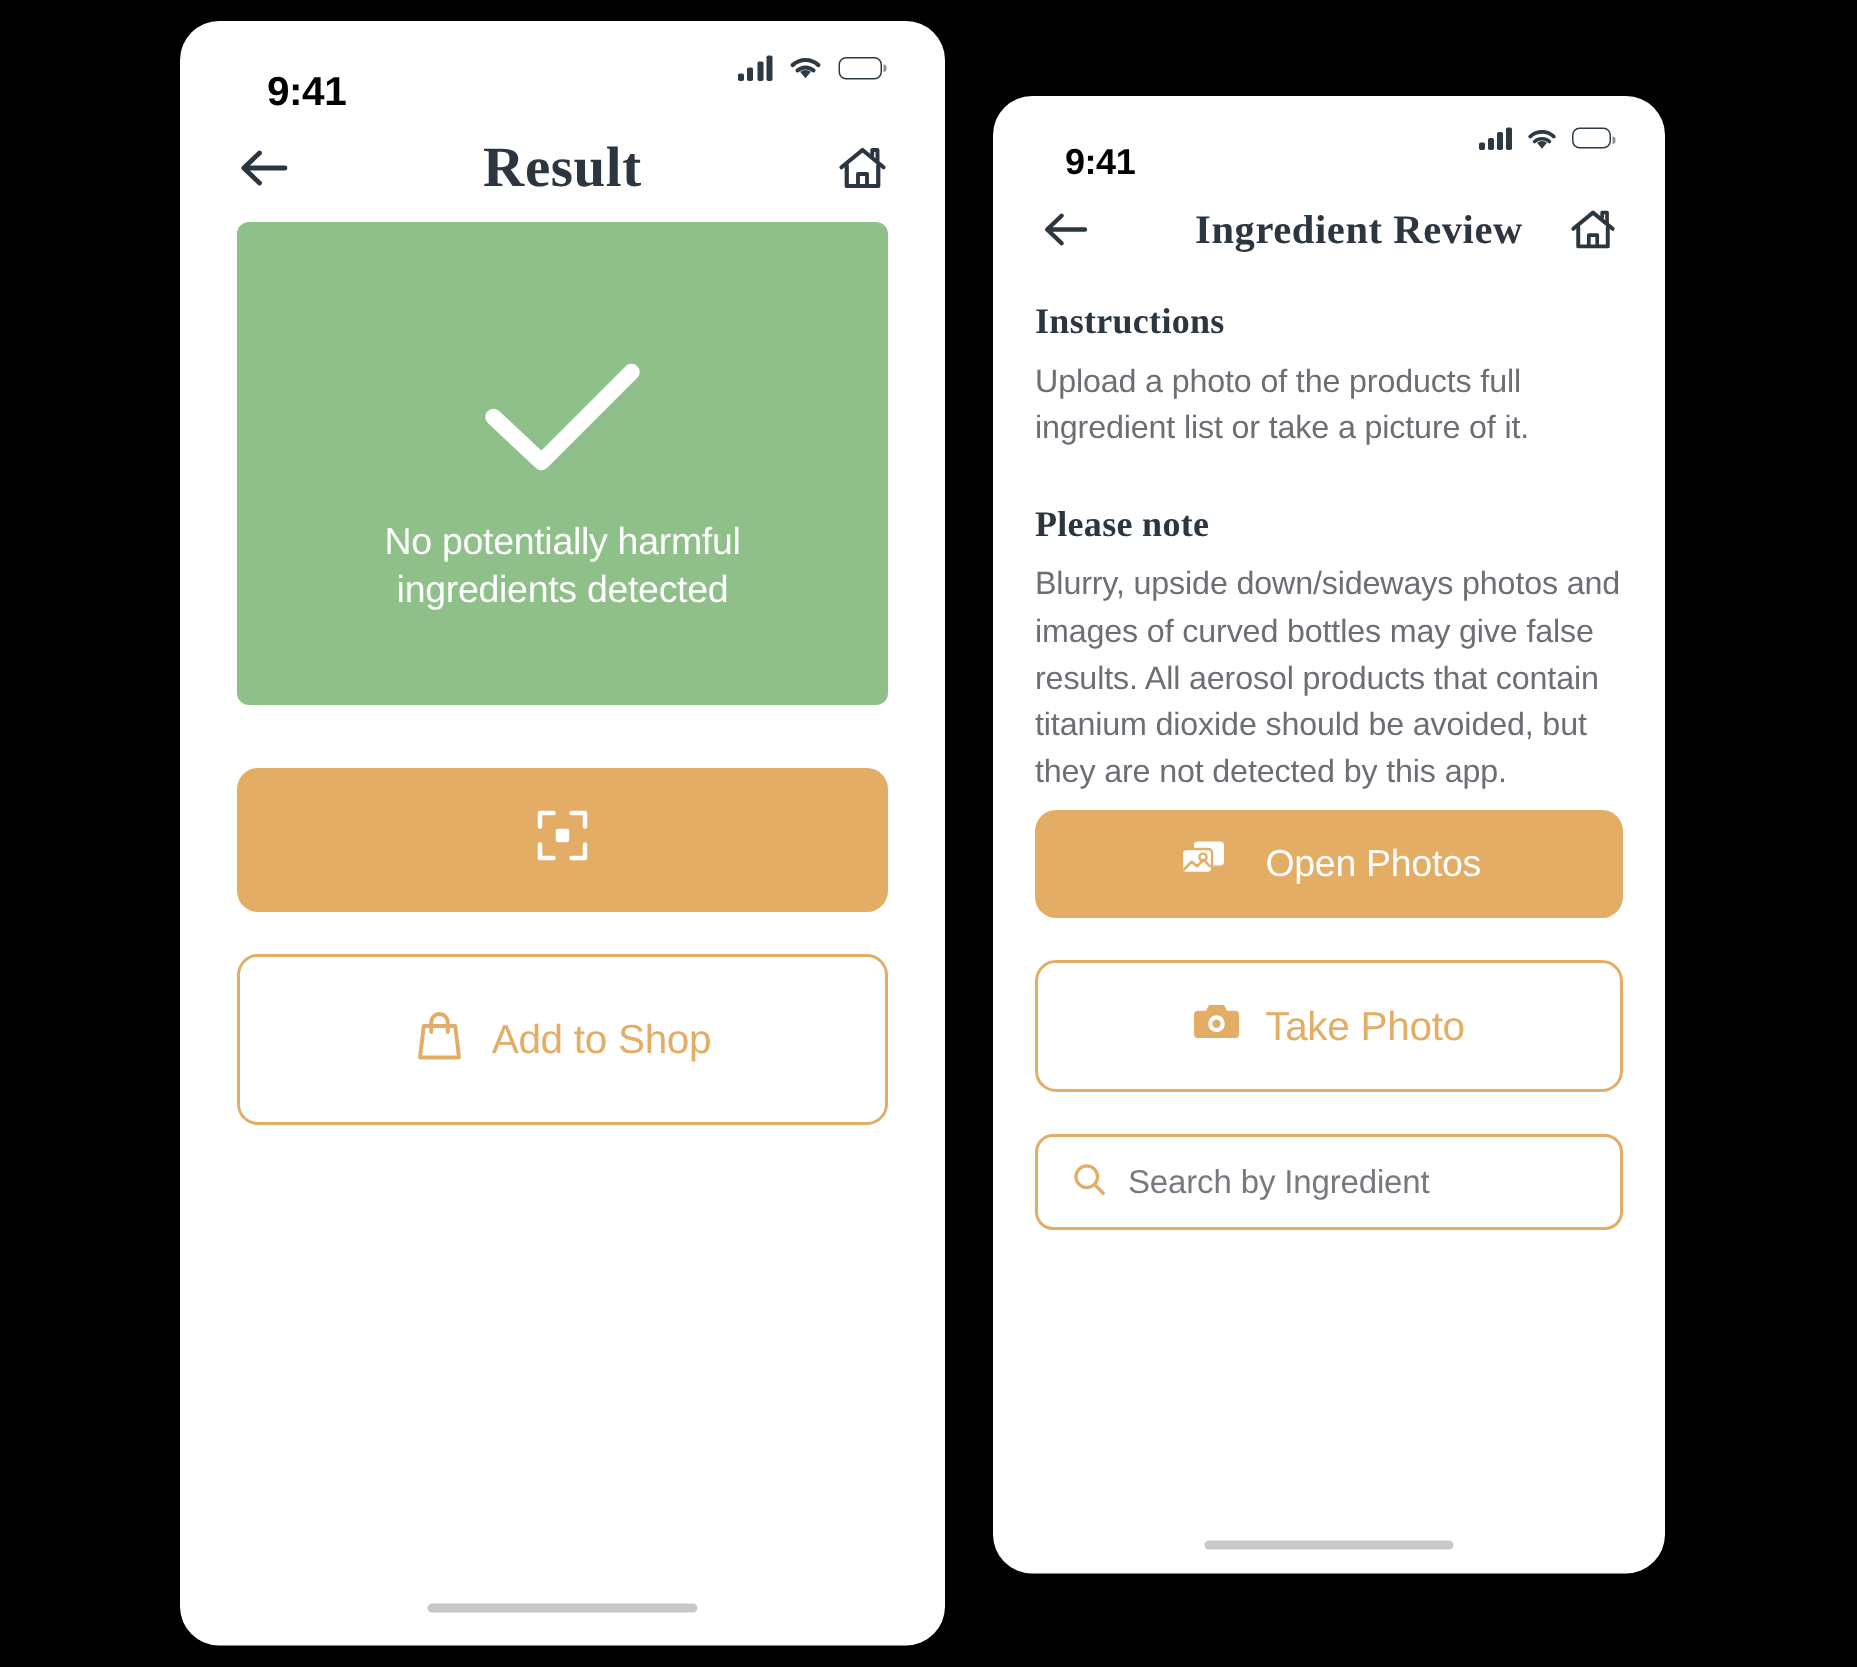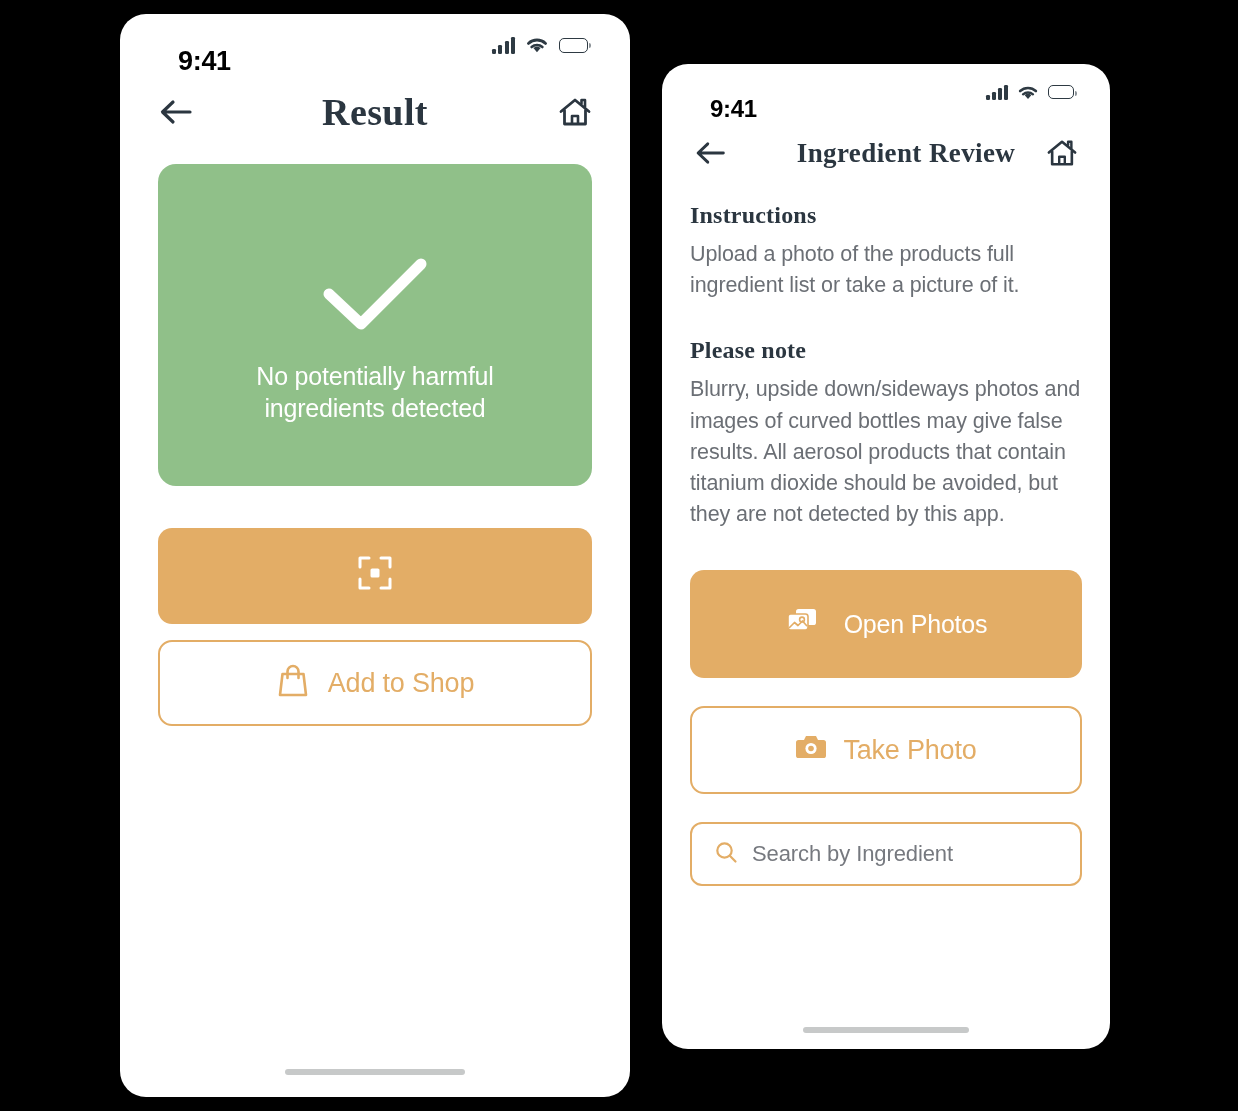--- a/index.html
+++ b/index.html
@@ -124,23 +124,22 @@
     padding: 0;
   }
   .icon-btn svg { display: block; }
 
   
   .screen-body { padding: 0 38px; }
   #phone-right .screen-body { padding: 0 28px; }
 
   
   .result-card {
-    margin-top: 16px;
     height: 322px;
-    border-radius: 18px;
+    border-radius: 8px;
     display: flex;
     flex-direction: column;
     align-items: center;
     justify-content: center;
   }
   .check-wrap { margin-top: 28px; margin-bottom: 22px; }
   .result-text {
     color: #ffffff;
     font-size: 25px;
     line-height: 1.28;
@@ -161,23 +160,23 @@
     letter-spacing: -0.2px;
     width: 100%;
     border: 2.5px solid transparent;
     background: none;
     font-family: "Liberation Sans", sans-serif;
   }
   .btn-filled { color: #ffffff; }
   .btn-outline { background: #ffffff; }
 
   #scan-another-btn { height: 96px; margin-top: 42px; }
-  #add-to-shop-btn  { height: 86px; margin-top: 16px; }
-
-  #open-photos-btn { height: 108px; margin-top: 40px; font-size: 25px; gap: 25px; }
+  #add-to-shop-btn  { height: 114px; margin-top: 28px; }
+
+  #open-photos-btn { height: 72px; margin-top: 10px; font-size: 25px; gap: 25px; }
   #take-photo-btn  { height: 88px; margin-top: 28px; font-size: 27px; gap: 16px; }
 
   
   .section-head {
     font-family: "Liberation Serif", "DejaVu Serif", serif;
     font-weight: 700;
     font-size: 24px;
     color: #2b3640;
     letter-spacing: .2px;
   }

